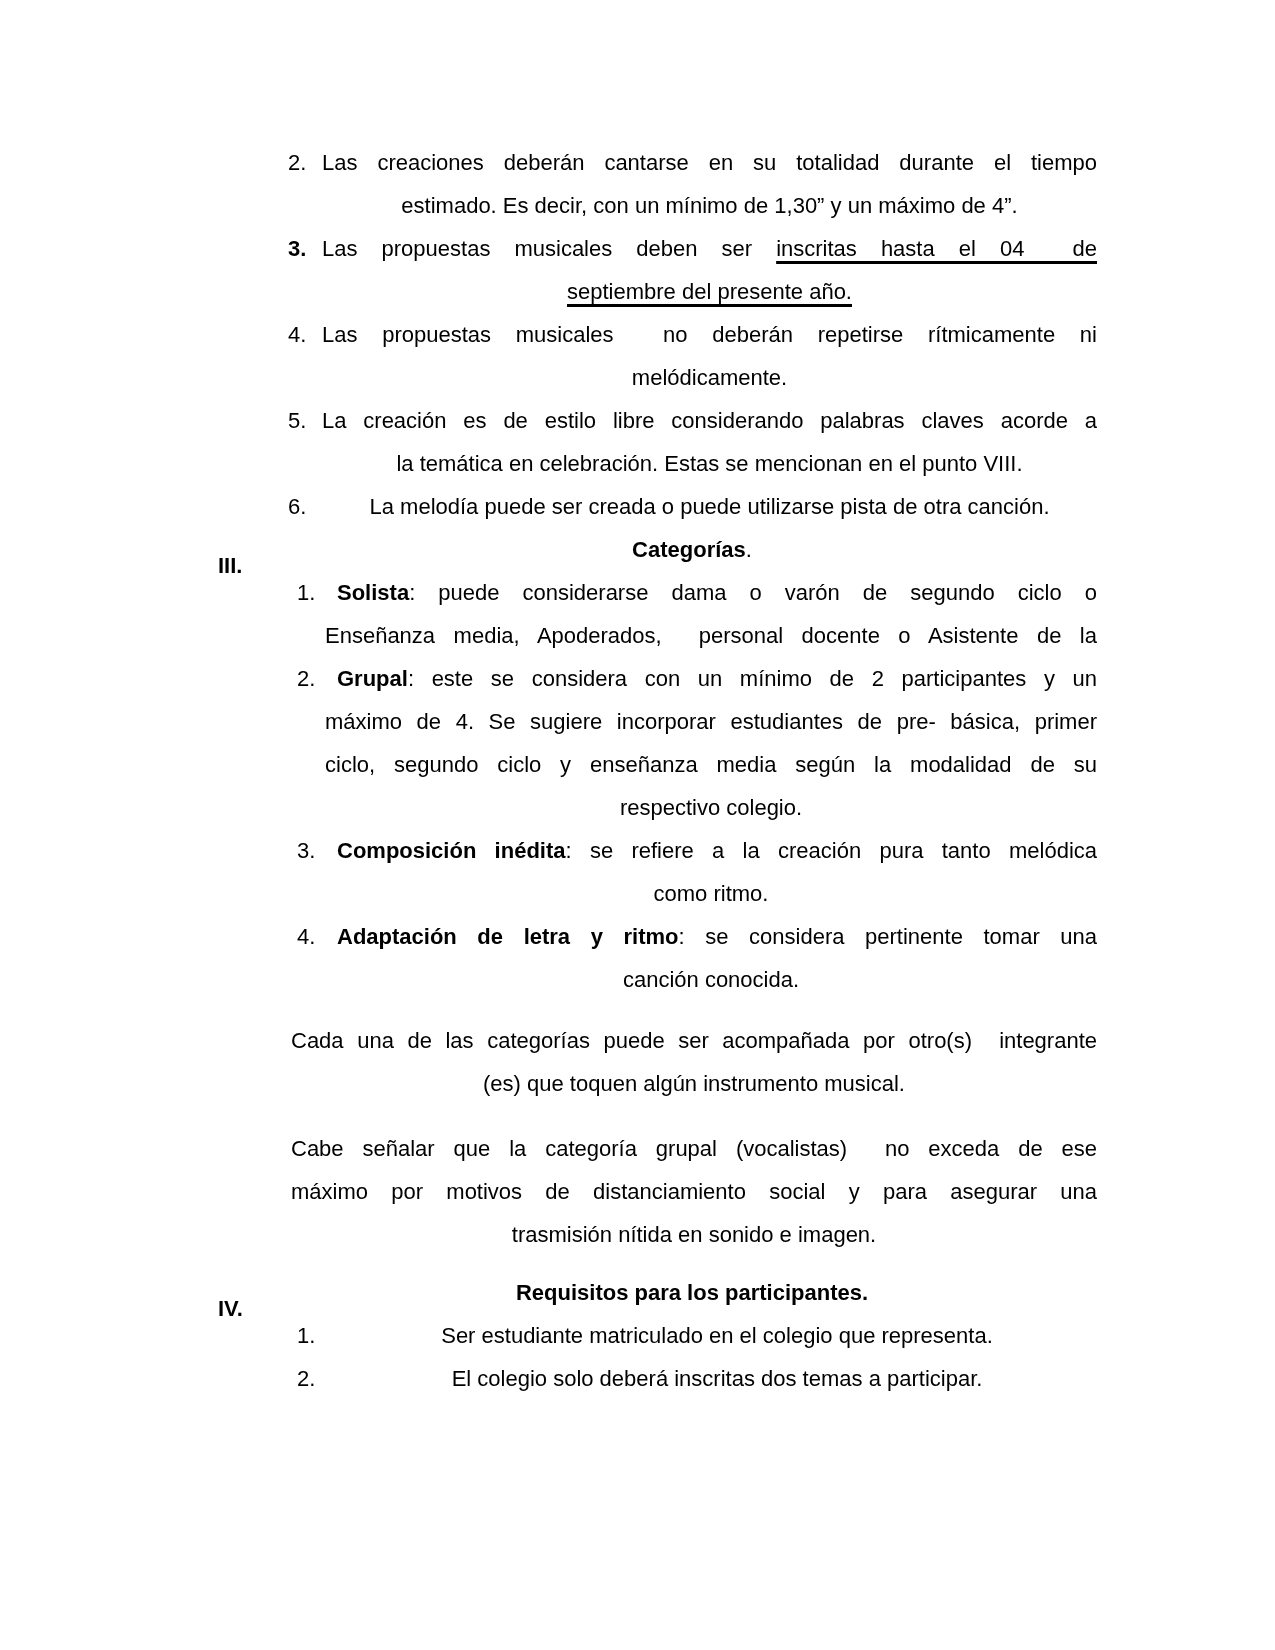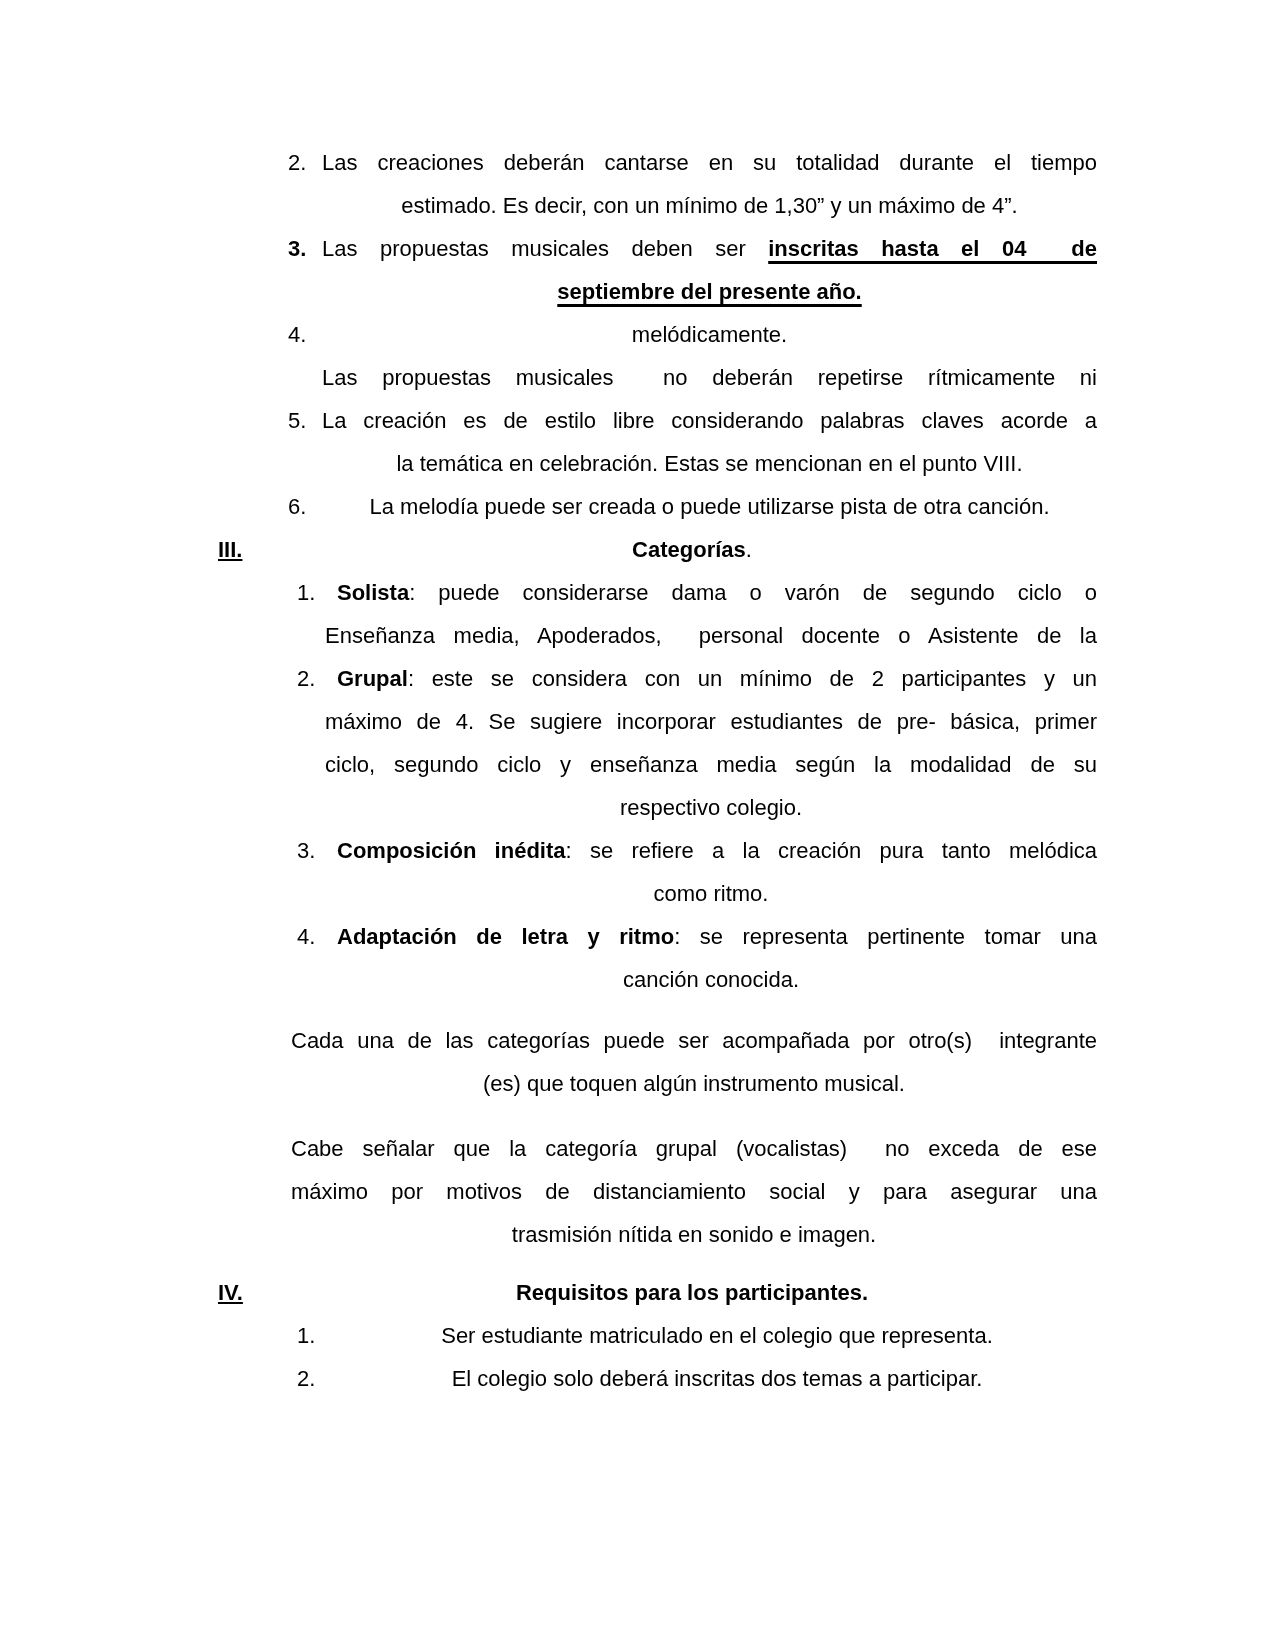--- a/index.html
+++ b/index.html
@@ -16,27 +16,27 @@
   .content { position:absolute; left:205px; top:141px; width:892px; }
   .block { position:relative; }
   .line { height:43px; line-height:43px; text-align:center; }
   .line.j { text-align:justify; text-align-last:justify; }
   .line.ind { text-indent:12px; }
   .li  { padding-left:117px; }
   .li  .num { position:absolute; left:83px; top:0; height:43px; line-height:43px; }
   .li2 { padding-left:120px; }
   .li2 .num { position:absolute; left:92px; top:0; height:43px; line-height:43px; }
   .sec { padding-left:82px; }
-  .sec .rnum { position:absolute; left:13px; top:0; height:43px; line-height:43px;text-decoration:underline; }
+  .sec .rnum { position:absolute; left:13px; top:16px; height:43px; line-height:43px; }
   .para { padding-left:86px; }
   .gap-para1 { margin-top:18px; }
   .gap-para2 { margin-top:22px; }
   .gap-sec4  { margin-top:15px; }
   .b  { font-weight:700; }
-  .bu { font-weight:700; text-decoration:underline; text-decoration-thickness:3px; text-underline-offset:5px; }
+  .bu { font-weight:400; text-decoration:underline; text-decoration-thickness:3px; text-underline-offset:5px; }
 </style>
 </head>
 <body>
 
 <div class="page">
   <div class="content">
 
     <div class="block li">
       <span class="num">2.</span>
       <div class="line j">Las creaciones deberán cantarse en su totalidad durante el tiempo</div>
@@ -44,22 +44,22 @@
     </div>
 
     <div class="block li">
       <span class="num b">3.</span>
       <div class="line j"><span>Las propuestas musicales deben ser </span><span class="bu">inscritas hasta el 04&nbsp; de</span></div>
       <div class="line"><span class="bu">septiembre del presente año.</span></div>
     </div>
 
     <div class="block li">
       <span class="num">4.</span>
+      <div class="line j">Las propuestas musicales&nbsp; no deberán repetirse rítmicamente ni</div>
       <div class="line">melódicamente.</div>
-      <div class="line j">Las propuestas musicales&nbsp; no deberán repetirse rítmicamente ni</div>
     </div>
 
     <div class="block li">
       <span class="num">5.</span>
       <div class="line j">La creación es de estilo libre considerando palabras claves acorde a</div>
       <div class="line">la temática en celebración. Estas se mencionan en el punto VIII.</div>
     </div>
 
     <div class="block li">
       <span class="num">6.</span>
@@ -86,21 +86,21 @@
     </div>
 
     <div class="block li2">
       <span class="num">3.</span>
       <div class="line j ind"><span class="b">Composición inédita</span><span>: se refiere a la creación pura tanto melódica</span></div>
       <div class="line">como ritmo.</div>
     </div>
 
     <div class="block li2">
       <span class="num">4.</span>
-      <div class="line j ind"><span class="b">Adaptación de letra y ritmo</span><span>: se representa pertinente tomar una</span></div>
+      <div class="line j ind"><span class="b">Adaptación de letra y ritmo</span><span>: se considera pertinente tomar una</span></div>
       <div class="line">canción conocida.</div>
     </div>
 
     <div class="block para gap-para1">
       <div class="line j">Cada una de las categorías puede ser acompañada por otro(s)&nbsp; integrante</div>
       <div class="line">(es) que toquen algún instrumento musical.</div>
     </div>
 
     <div class="block para gap-para2">
       <div class="line j">Cabe señalar que la categoría grupal (vocalistas)&nbsp; no exceda de ese</div>

